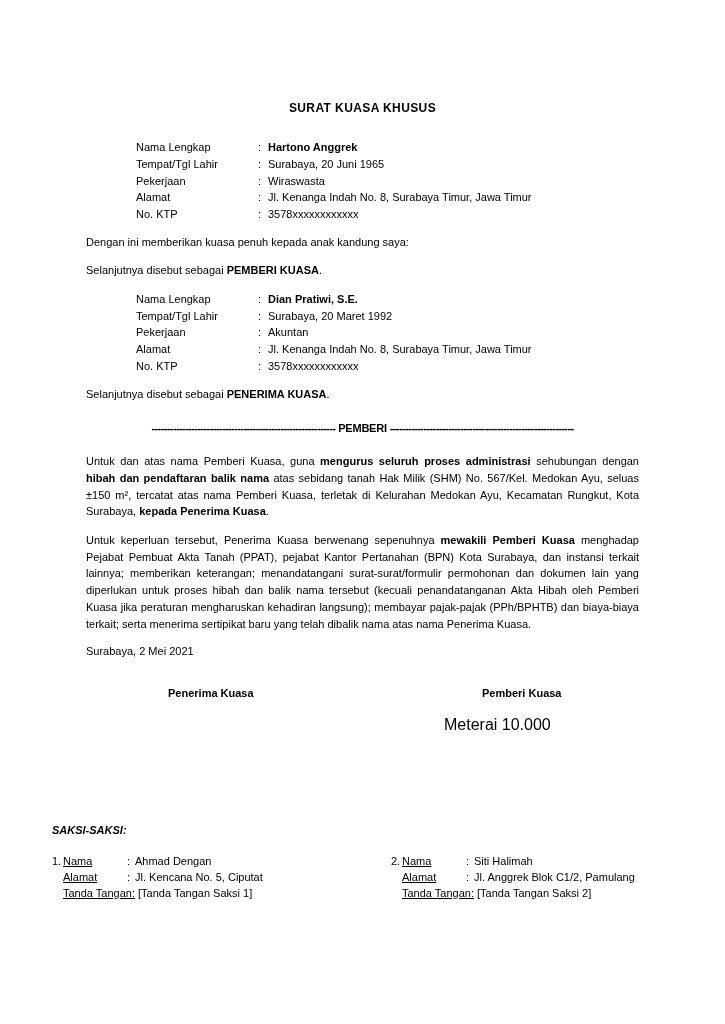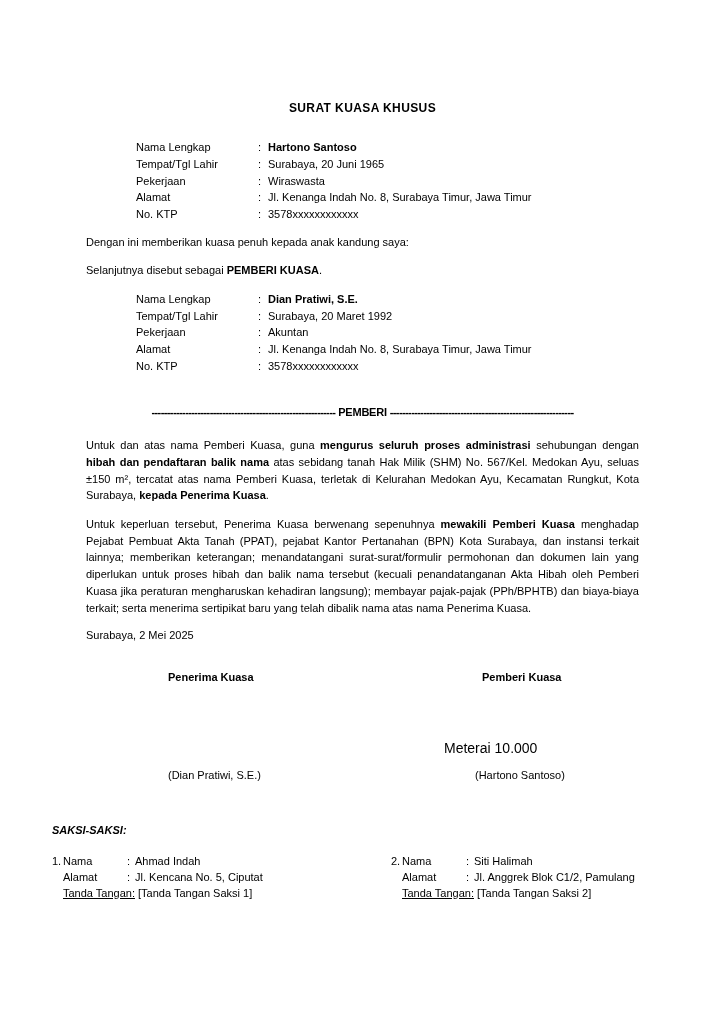--- a/index.html
+++ b/index.html
@@ -137,22 +137,22 @@
   }
   .sig-head .right {
     position: absolute;
     left: 396px;
     font-weight: bold;
     font-size: 11px;
   }
   .meterai {
     position: absolute;
     left: 444px;
-    top: 740px;
-    font-size: 14px;
+    top: 716px;
+    font-size: 16px;
   }
   .sig-names {
     position: absolute;
     left: 86px;
     top: 769px;
     width: 553px;
     height: 16px;
   }
   .sig-names .left {
     position: absolute;
@@ -177,42 +177,42 @@
   .witness {
     position: absolute;
     top: 854px;
     font-size: 11px;
     line-height: 1.45;
   }
   .witness.w1 { left: 52px; }
   .witness.w2 { left: 391px; }
   .w-row { white-space: nowrap; }
   .w-num { display: inline-block; width: 11px; }
-  .w-lbl { display: inline-block; width: 64px; }
+  .w-lbl { display: inline-block; width: 64px; text-decoration: underline; }
   .w-lbl.indent { margin-left: 11px; width: 64px; }
   .w-ttd { margin-left: 11px; text-decoration: underline; }
   .w-sep { display: inline-block; width: 8px; }
 </style>
 </head>
 <body>
 
 <div class="page">
 
 
   <div class="doc">
 
     <div class="doc-title">SURAT KUASA KHUSUS</div>
 
 
     <table class="ident">
       <tbody>
           <tr>
         <td class="lbl">Nama Lengkap</td>
         <td class="sep">:</td>
-        <td class="val b">Hartono Santoso</td>
+        <td class="val b">Hartono Anggrek</td>
       </tr>
       <tr>
         <td class="lbl">Tempat/Tgl Lahir</td>
         <td class="sep">:</td>
         <td class="val">Surabaya, 20 Juni 1965</td>
       </tr>
       <tr>
         <td class="lbl">Pekerjaan</td>
         <td class="sep">:</td>
         <td class="val">Wiraswasta</td>
@@ -263,56 +263,55 @@
       <tr>
         <td class="lbl">No. KTP</td>
         <td class="sep">:</td>
         <td class="val">3578xxxxxxxxxxxx</td>
       </tr>
     </tbody>
       </table>
 
     <div class="gap-sm"></div>
 
+    <p class="para">
+      <span>Selanjutnya disebut sebagai </span><b>PENERIMA KUASA</b><span>.</span>
+    </p>
 
     <div class="khusus">
       <span class="dashes">------------------------------------------------------------</span>
       <span>PEMBERI</span>
       <span class="dashes">------------------------------------------------------------</span>
     </div>
 
     <p class="para just">
       <span>Untuk dan atas nama Pemberi Kuasa, guna </span><b>mengurus seluruh proses administrasi</b><span> sehubungan dengan </span><b>hibah dan pendaftaran balik nama</b><span> atas sebidang tanah Hak Milik (SHM) No. 567/Kel. Medokan Ayu, seluas ±150 m², tercatat atas nama Pemberi Kuasa, terletak di Kelurahan Medokan Ayu, Kecamatan Rungkut, Kota Surabaya, </span><b>kepada Penerima Kuasa</b><span>.</span>
     </p>
 
     <p class="para just">
       <span>Untuk keperluan tersebut, Penerima Kuasa berwenang sepenuhnya </span><b>mewakili Pemberi Kuasa</b><span> menghadap Pejabat Pembuat Akta Tanah (PPAT), pejabat Kantor Pertanahan (BPN) Kota Surabaya, dan instansi terkait lainnya; memberikan keterangan; menandatangani surat-surat/formulir permohonan dan dokumen lain yang diperlukan untuk proses hibah dan balik nama tersebut (kecuali penandatanganan Akta Hibah oleh Pemberi Kuasa jika peraturan mengharuskan kehadiran langsung); membayar pajak-pajak (PPh/BPHTB) dan biaya-biaya terkait; serta menerima sertipikat baru yang telah dibalik nama atas nama Penerima Kuasa.</span>
     </p>
 
 
-    <p class="para">Surabaya, 2 Mei 2025</p>
+    <p class="para">Surabaya, 2 Mei 2021</p>
 
     <div class="sig-head">
       <span class="left">Penerima Kuasa</span>
       <span class="right">Pemberi Kuasa</span>
     </div>
   </div>
 
   <div class="meterai">Meterai 10.000</div>
 
-  <div class="sig-names">
-    <span class="left">(Dian Pratiwi, S.E.)</span>
-    <span class="right">(Hartono Santoso)</span>
-  </div>
 
   <div class="witness-title">SAKSI-SAKSI:</div>
 
   <div class="witness w1">
     <div class="w-row">
-      <span class="w-num">1.</span><span class="w-lbl">Nama</span><span class="w-sep">:</span><span>Ahmad Indah</span>
+      <span class="w-num">1.</span><span class="w-lbl">Nama</span><span class="w-sep">:</span><span>Ahmad Dengan</span>
     </div>
     <div class="w-row">
       <span class="w-lbl indent">Alamat</span><span class="w-sep">:</span><span>Jl. Kencana No. 5, Ciputat</span>
     </div>
     <div class="w-row">
       <span class="w-ttd">Tanda Tangan:</span>
       <span>[Tanda Tangan Saksi 1]</span>
     </div>
   </div>
 

